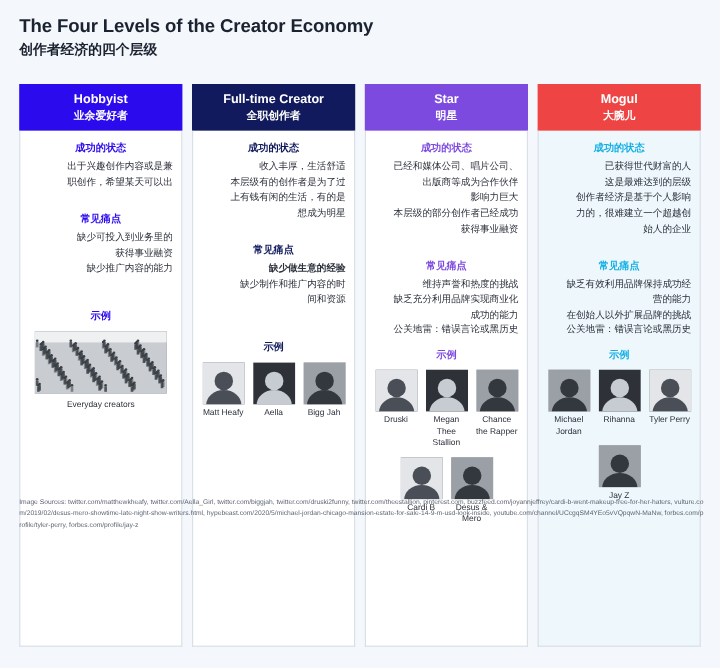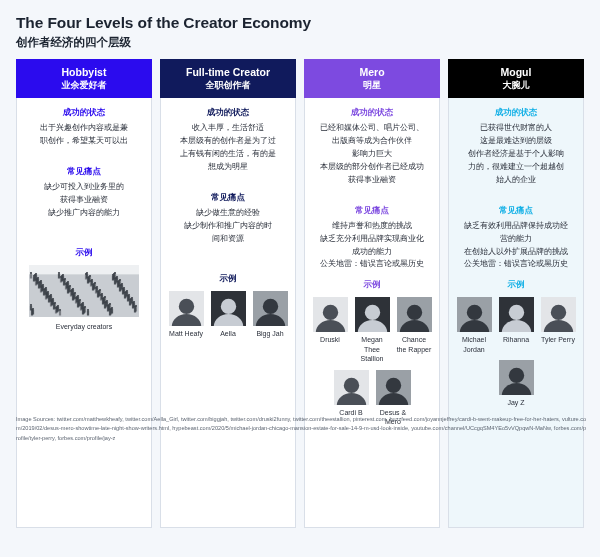--- a/index.html
+++ b/index.html
@@ -33,21 +33,21 @@
     font-weight: bold;
     color: #1b2330;
     margin-top: 3px;
     line-height: 1.2;
   }
 
   
   .columns {
     display: flex;
     gap: 8px;
-    margin-top: 10px;
+    margin-top: 21px;
   }
   .col {
     width: 137px;
     display: flex;
     flex-direction: column;
   }
 
   .col-head {
     text-align: center;
     padding: 7px 2px 7px 2px;
@@ -75,21 +75,21 @@
   .col-body.tinted { background: #eef7fb; }
 
   .section-head {
     text-align: center;
     font-size: 8.5px;
     font-weight: bold;
     line-height: 1.3;
     margin-bottom: 4px;
   }
   .para {
-    text-align: center;
+    text-align: right;
     font-size: 8px;
     line-height: 1.62;
     color: #2a2f3a;
     margin-bottom: 5px;
   }
   .gap-lg { height: 18px; }
 
   
   .ex-head {
     text-align: center;
@@ -664,21 +664,21 @@
           <div class="zh">全职创作者</div>
         </div>
         <div class="col-body">
           <div class="section-head" style="color: rgb(16, 26, 92);">成功的状态</div>
           <div class="para" style="margin-bottom: 0px;">收入丰厚，生活舒适</div>
           <div class="para" style="margin-bottom: 0px;">本层级有的创作者是为了过</div>
           <div class="para" style="margin-bottom: 0px;">上有钱有闲的生活，有的是</div>
           <div class="para" style="margin-bottom: 0px;">想成为明星</div>
           <div class="gap-lg"></div>
           <div class="section-head" style="color: rgb(16, 26, 92);">常见痛点</div>
-          <div class="para" style="margin-bottom: 0px;">缺少做生意的经验</div>
+          <div class="para" style="margin-bottom: 0px; font-weight: bold;">缺少做生意的经验</div>
           <div class="para" style="margin-bottom: 0px;">缺少制作和推广内容的时</div>
           <div class="para" style="margin-bottom: 0px;">间和资源</div>
           <div style="height: 27px;"></div>
           <div class="ex-head" style="color: rgb(16, 26, 92);">示例</div>
           <div class="ex-grid">
             <div class="ex-item">
               <div class="ex-photo"><svg width="35" height="35" viewBox="0 0 35 35">
                   <rect width="35" height="35" fill="#e3e5e8"></rect>
                   <ellipse cx="17.5" cy="35.7" rx="14.7" ry="12.6" fill="#4a4f57"></ellipse>
                   <circle cx="17.5" cy="15.4" r="7.7" fill="#4a4f57"></circle>
@@ -699,21 +699,21 @@
                   <ellipse cx="17.5" cy="35.7" rx="14.7" ry="12.6" fill="#33383f"></ellipse>
                   <circle cx="17.5" cy="15.4" r="7.7" fill="#33383f"></circle>
                 </svg></div>
               <div class="ex-label">Bigg Jah</div>
             </div>
           </div>
         </div>
       </div>
       <div class="col">
         <div class="col-head" style="background: rgb(125, 74, 224);">
-          <div class="en">Mero</div>
+          <div class="en">Star</div>
           <div class="zh">明星</div>
         </div>
         <div class="col-body">
           <div class="section-head" style="color: rgb(125, 74, 224);">成功的状态</div>
           <div class="para" style="margin-bottom: 0px;">已经和媒体公司、唱片公司、</div>
           <div class="para" style="margin-bottom: 0px;">出版商等成为合作伙伴</div>
           <div class="para" style="margin-bottom: 0px;">影响力巨大</div>
           <div class="para" style="margin-bottom: 0px;">本层级的部分创作者已经成功</div>
           <div class="para" style="margin-bottom: 0px;">获得事业融资</div>
           <div class="gap-lg"></div>
@@ -762,21 +762,21 @@
                   <rect width="35" height="35" fill="#9aa0a6"></rect>
                   <ellipse cx="17.5" cy="35.7" rx="14.7" ry="12.6" fill="#33383f"></ellipse>
                   <circle cx="17.5" cy="15.4" r="7.7" fill="#33383f"></circle>
                 </svg></div>
               <div class="ex-label">Desus &amp; Mero</div>
             </div>
           </div>
         </div>
       </div>
       <div class="col">
-        <div class="col-head" style="background: #000000;">
+        <div class="col-head" style="background: #ef4444;">
           <div class="en">Mogul</div>
           <div class="zh">大腕儿</div>
         </div>
         <div class="col-body tinted">
           <div class="section-head" style="color: rgb(19, 176, 230);">成功的状态</div>
           <div class="para" style="margin-bottom: 0px;">已获得世代财富的人</div>
           <div class="para" style="margin-bottom: 0px;">这是最难达到的层级</div>
           <div class="para" style="margin-bottom: 0px;">创作者经济是基于个人影响</div>
           <div class="para" style="margin-bottom: 0px;">力的，很难建立一个超越创</div>
           <div class="para" style="margin-bottom: 0px;">始人的企业</div>

